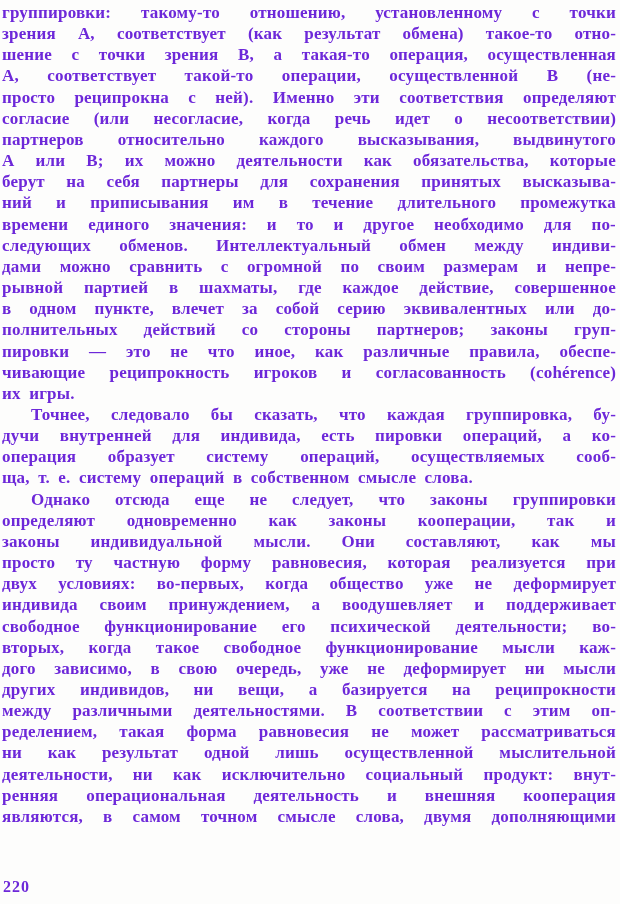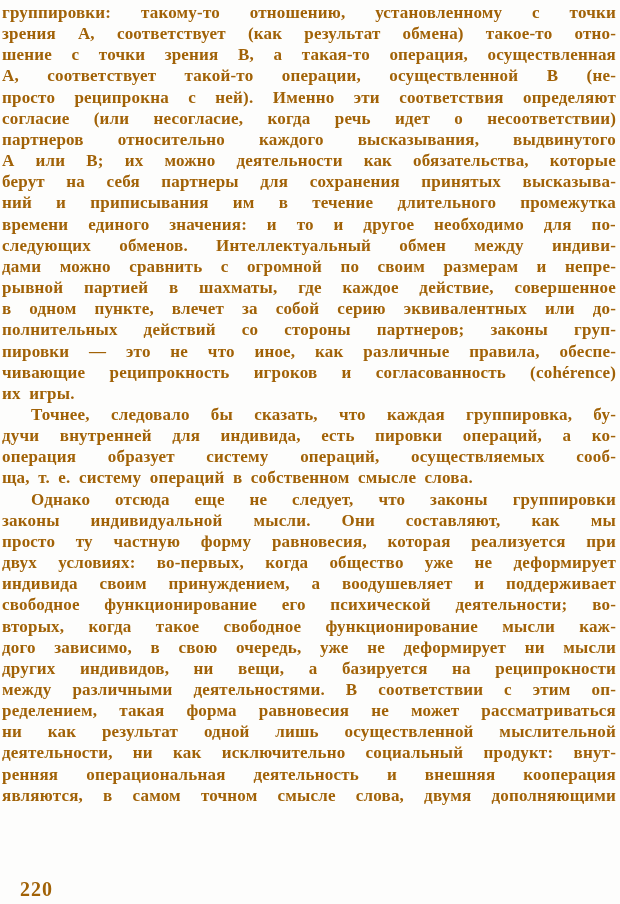--- a/index.html
+++ b/index.html
@@ -43,30 +43,30 @@
   .line.plain {
     text-align-last: left;
     -moz-text-align-last: left;
     word-spacing: 4px;
   }
   .line.indent {
     text-indent: 29px;
   }
   .page-number {
     position: absolute;
-    left: 20px;
+    left: 3px;
     top: 878px;
-    font-size: 20px;
+    font-size: 16px;
     letter-spacing: 1px;
   }
 </style>
 </head>
 <body style="background: rgb(253, 253, 252);">
 
-<div class="page" style="color: #a16207; background: rgb(253, 253, 252);">
+<div class="page" style="color: #6d28d9; background: rgb(253, 253, 252);">
   <div class="text-block" id="text-block">
       <div class="paragraph">
         <div class="line">группировки: такому-то отношению, установленному с точки</div>
         <div class="line">зрения А, соответствует (как результат обмена) такое-то отно-</div>
         <div class="line">шение с точки зрения В, а такая-то операция, осуществленная</div>
         <div class="line">А, соответствует такой-то операции, осуществленной В (не-</div>
         <div class="line">просто реципрокна с ней). Именно эти соответствия определяют</div>
         <div class="line">согласие (или несогласие, когда речь идет о несоответствии)</div>
         <div class="line">партнеров относительно каждого высказывания, выдвинутого</div>
         <div class="line">А или В; их можно деятельности как обязательства, которые</div>
@@ -83,20 +83,21 @@
         <div class="line plain">их игры.</div>
       </div>
       <div class="paragraph">
         <div class="line indent">Точнее, следовало бы сказать, что каждая группировка, бу-</div>
         <div class="line">дучи внутренней для индивида, есть пировки операций, а ко-</div>
         <div class="line">операция образует систему операций, осуществляемых сооб-</div>
         <div class="line plain">ща, т. е. систему операций в собственном смысле слова.</div>
       </div>
       <div class="paragraph">
         <div class="line indent">Однако отсюда еще не следует, что законы группировки</div>
+        <div class="line">определяют одновременно как законы кооперации, так и</div>
         <div class="line">законы индивидуальной мысли. Они составляют, как мы</div>
         <div class="line">просто ту частную форму равновесия, которая реализуется при</div>
         <div class="line">двух условиях: во-первых, когда общество уже не деформирует</div>
         <div class="line">индивида своим принуждением, а воодушевляет и поддерживает</div>
         <div class="line">свободное функционирование его психической деятельности; во-</div>
         <div class="line">вторых, когда такое свободное функционирование мысли каж-</div>
         <div class="line">дого зависимо, в свою очередь, уже не деформирует ни мысли</div>
         <div class="line">других индивидов, ни вещи, а базируется на реципрокности</div>
         <div class="line">между различными деятельностями. В соответствии с этим оп-</div>
         <div class="line">ределением, такая форма равновесия не может рассматриваться</div>

